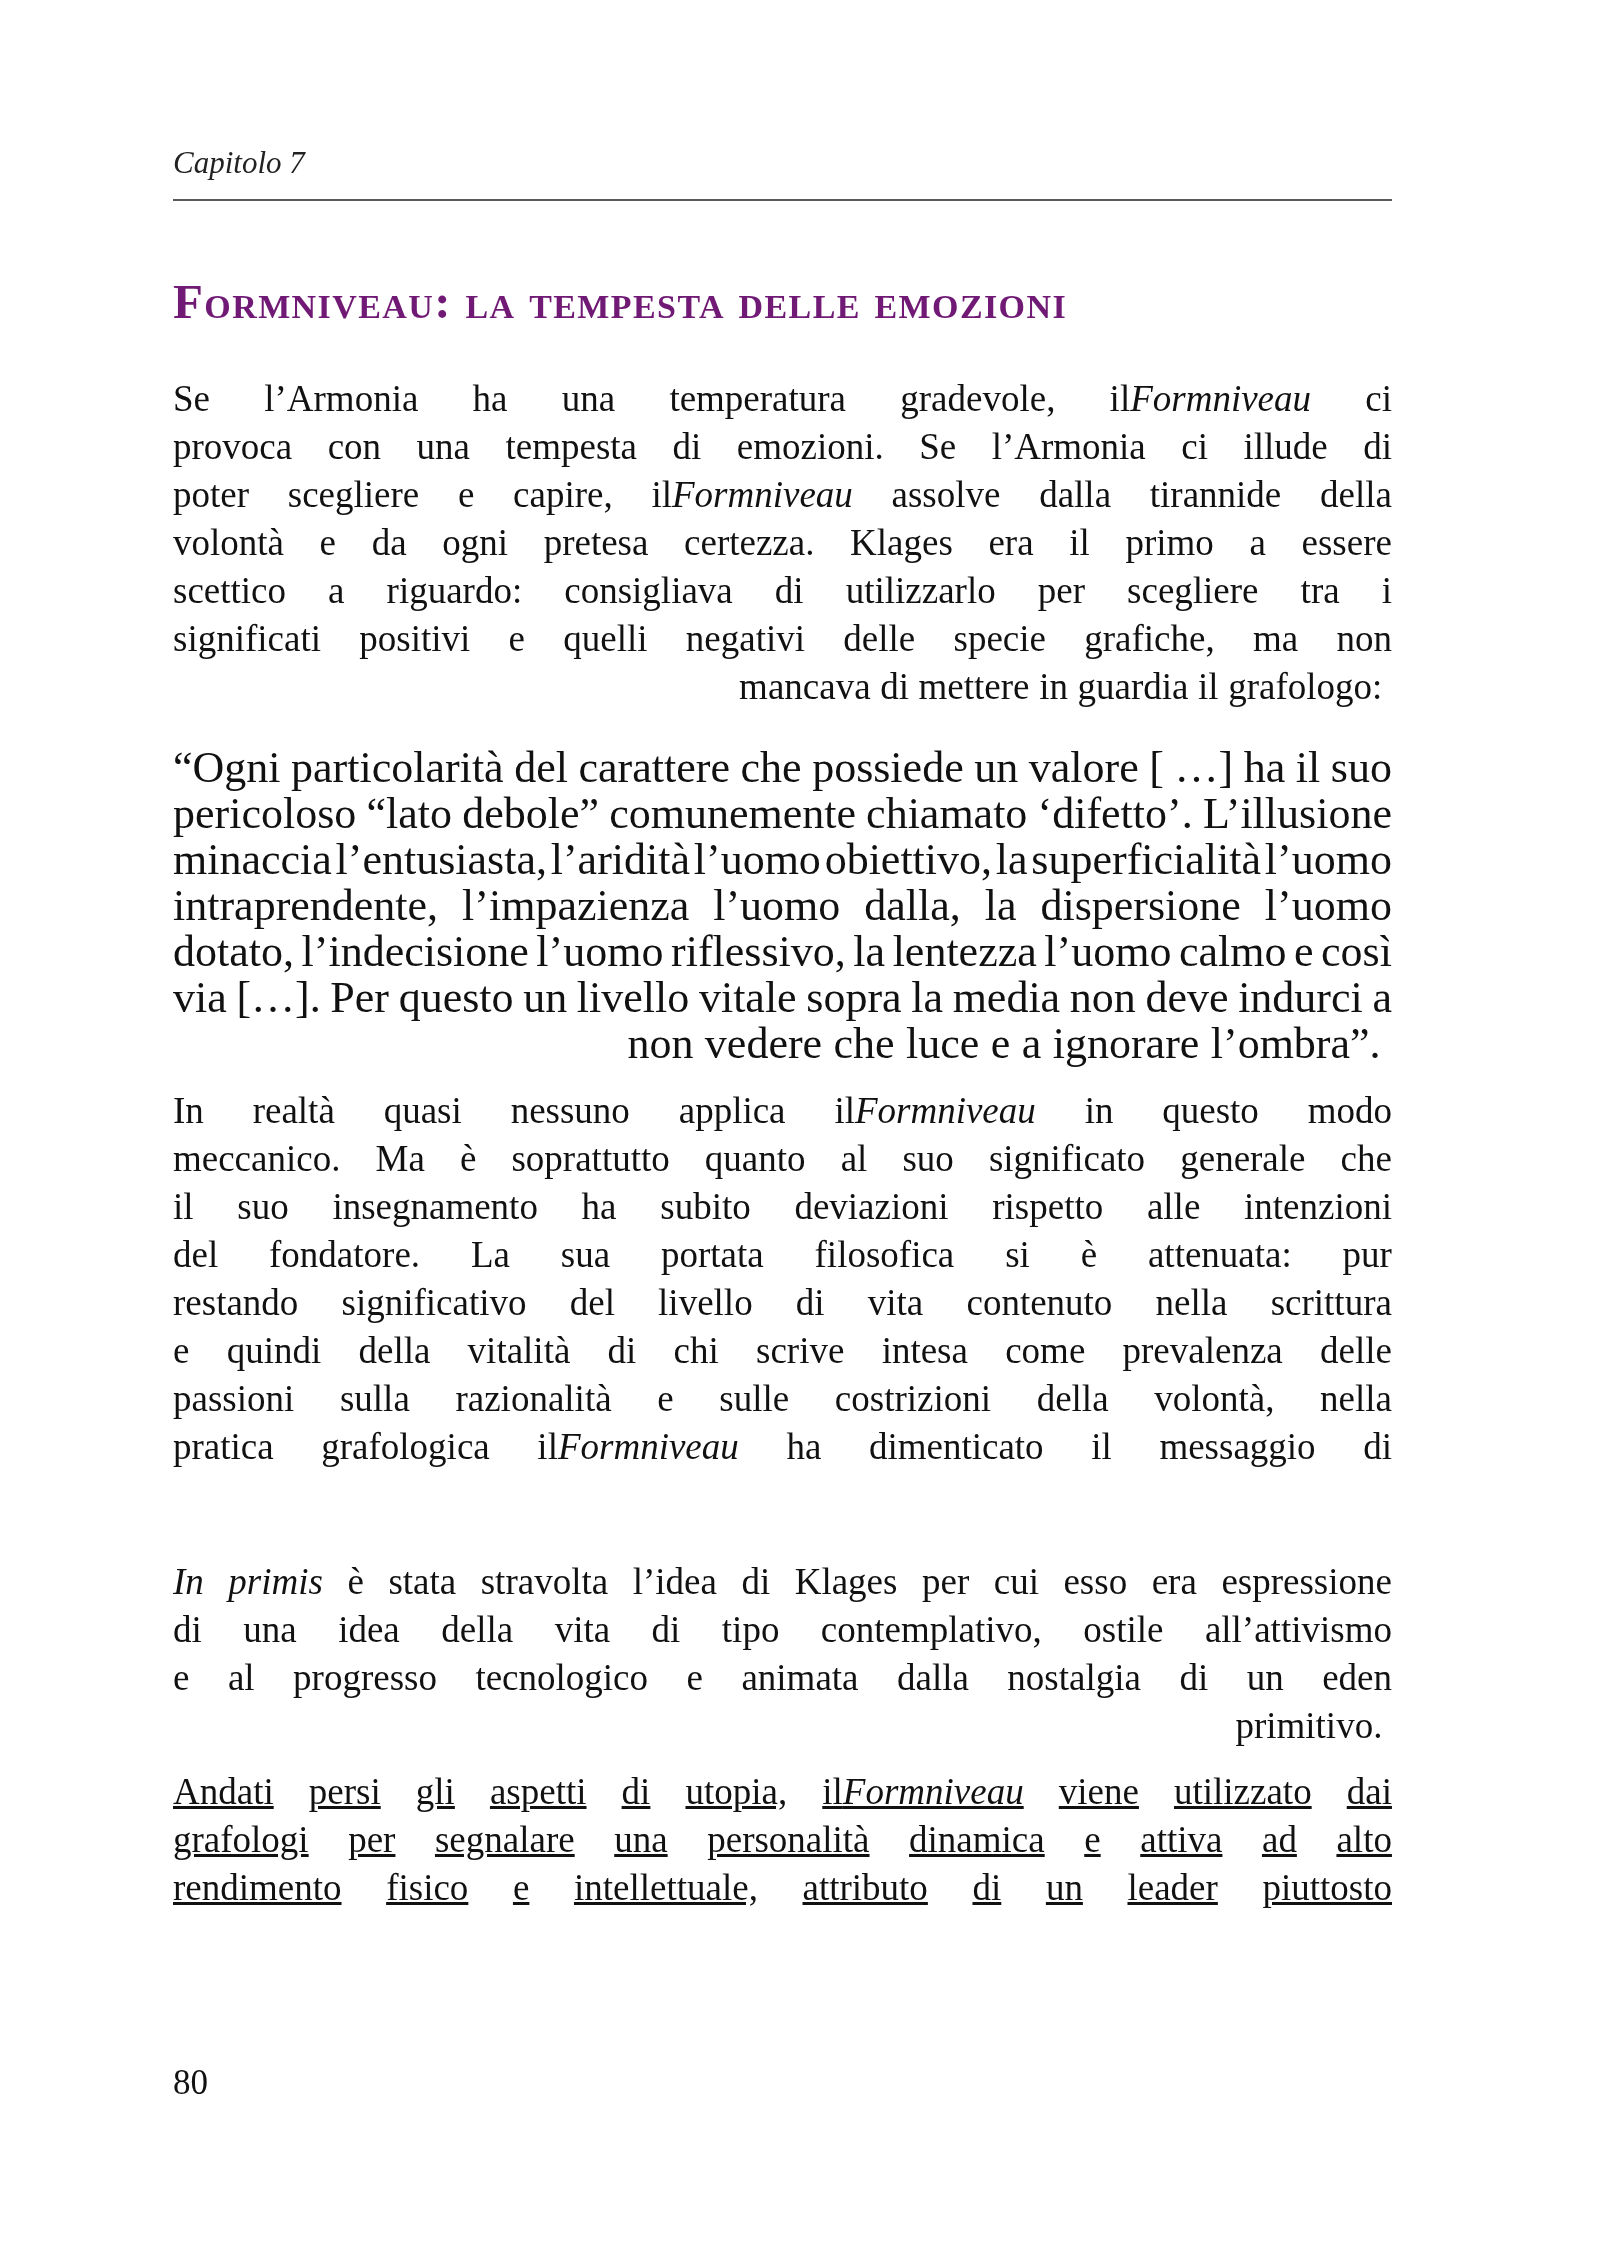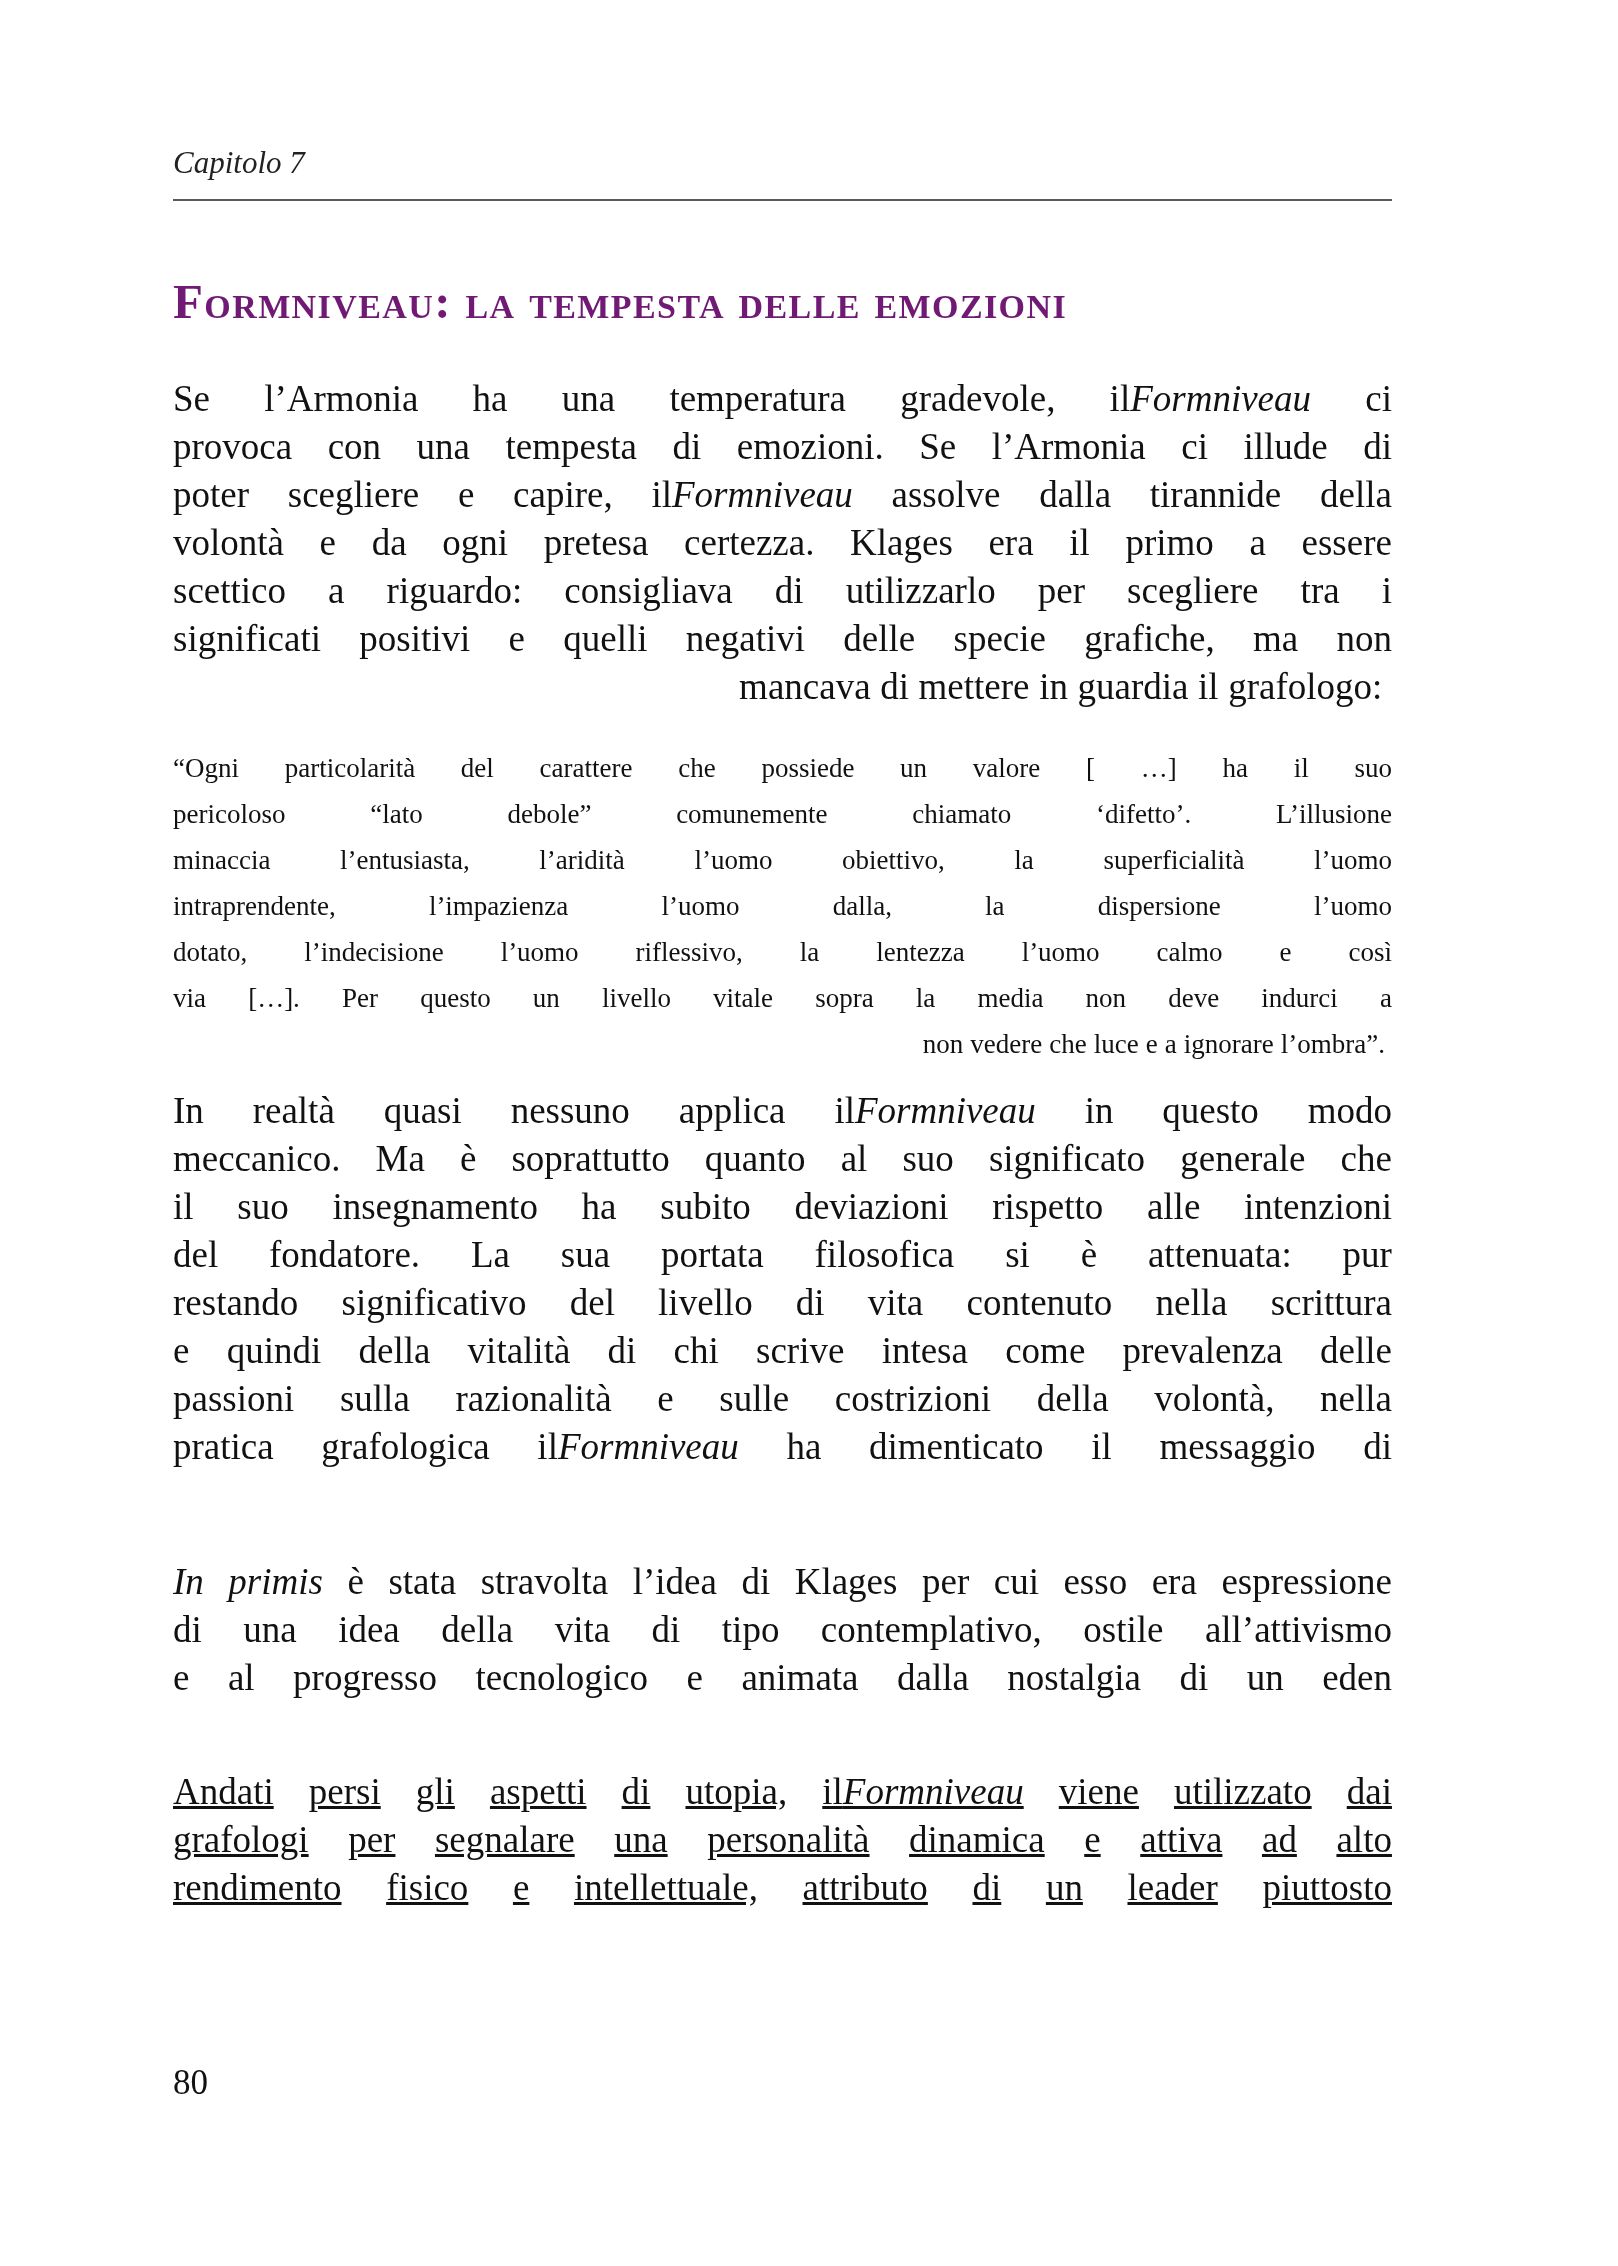--- a/index.html
+++ b/index.html
@@ -8,21 +8,21 @@
   .running-head { position: absolute; left: 173px; top: 144px; font-style: italic;
                   font-size: 31px; line-height: 37px; color: #222; }
   .head-rule { position: absolute; left: 173px; top: 199px; width: 1219px; height: 1.8px; background: #5a5a5a; }
   .section-title { position: absolute; left: 173px; top: 274px; margin: 0;
                    font-size: 49px; line-height: 55px; font-weight: bold; font-variant: small-caps;
                    letter-spacing: 1.4px; color: #701a75; white-space: nowrap; }
   .text-block { position: absolute; left: 173px; width: 1219px; }
   .para .line { display: block; text-align: justify; text-align-last: justify; white-space: nowrap; overflow: visible; }
   .para .line.last { text-align-last: left; }
   .body-para { font-size: 37px; line-height: 48px; }
-  .quote-para { font-size: 27px; line-height: 46px; }
+  .quote-para { font-size: 44px; line-height: 46px; }
   .para { margin: 0; }
   .line span.it { font-style: italic; }
   .folio { position: absolute; left: 173px; top: 2063px; font-size: 35px; line-height: 40px; color: #111; }
   
   .para .line { display: flex; justify-content: space-between; white-space: nowrap; }
   .para .line.last { justify-content: flex-end; }
   .para .line.last .w { margin-right: 0.26em; }
   .w { white-space: pre; }
 </style>
 </head>
@@ -327,20 +327,23 @@
         <span class="w"><span>progresso</span></span>
         <span class="w"><span>tecnologico</span></span>
         <span class="w"><span>e</span></span>
         <span class="w"><span>animata</span></span>
         <span class="w"><span>dalla</span></span>
         <span class="w"><span>nostalgia</span></span>
         <span class="w"><span>di</span></span>
         <span class="w"><span>un</span></span>
         <span class="w"><span>eden</span></span>
       </div>
+      <div class="line last">
+        <span class="w"><span>primitivo.</span></span>
+      </div>
     </div>
     <div class="text-block para body-para" style="top: 1768px; text-decoration: underline;">
       <div class="line">
         <span class="w"><span>Andati</span></span>
         <span class="w"><span>persi</span></span>
         <span class="w"><span>gli</span></span>
         <span class="w"><span>aspetti</span></span>
         <span class="w"><span>di</span></span>
         <span class="w"><span>utopia,</span></span>
         <span class="w"><span>il</span><span class="it">Formniveau</span></span>

